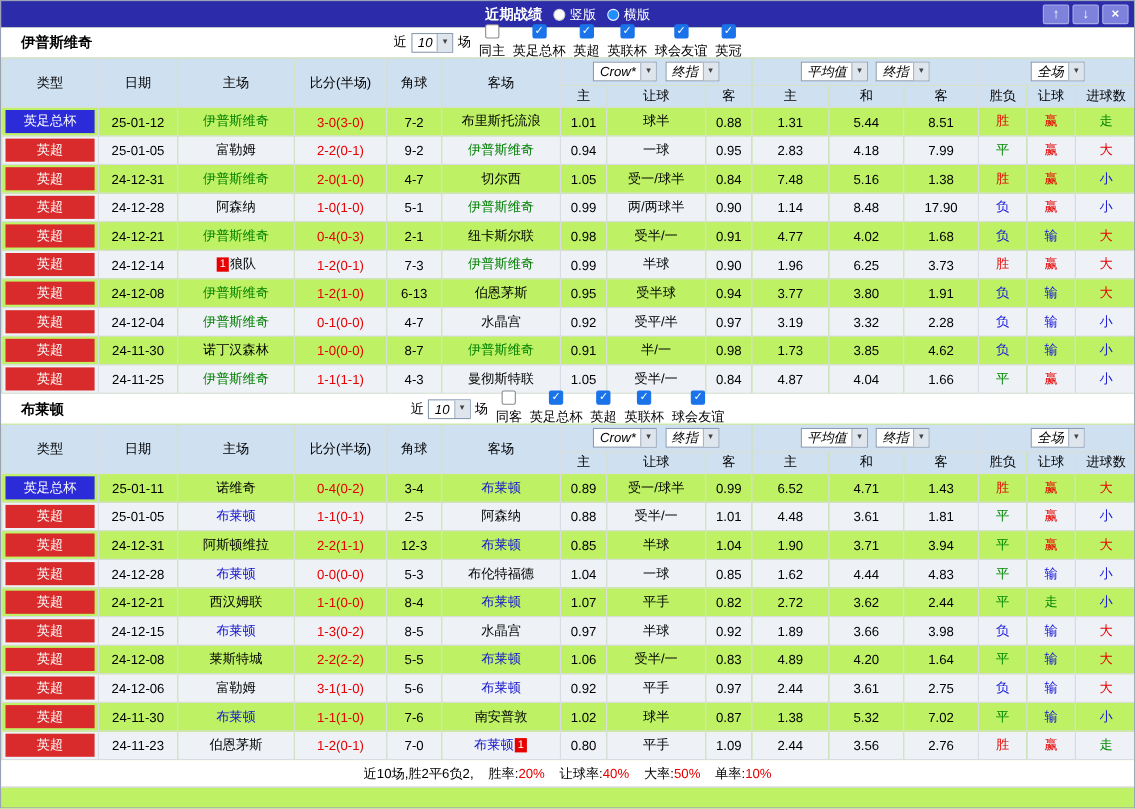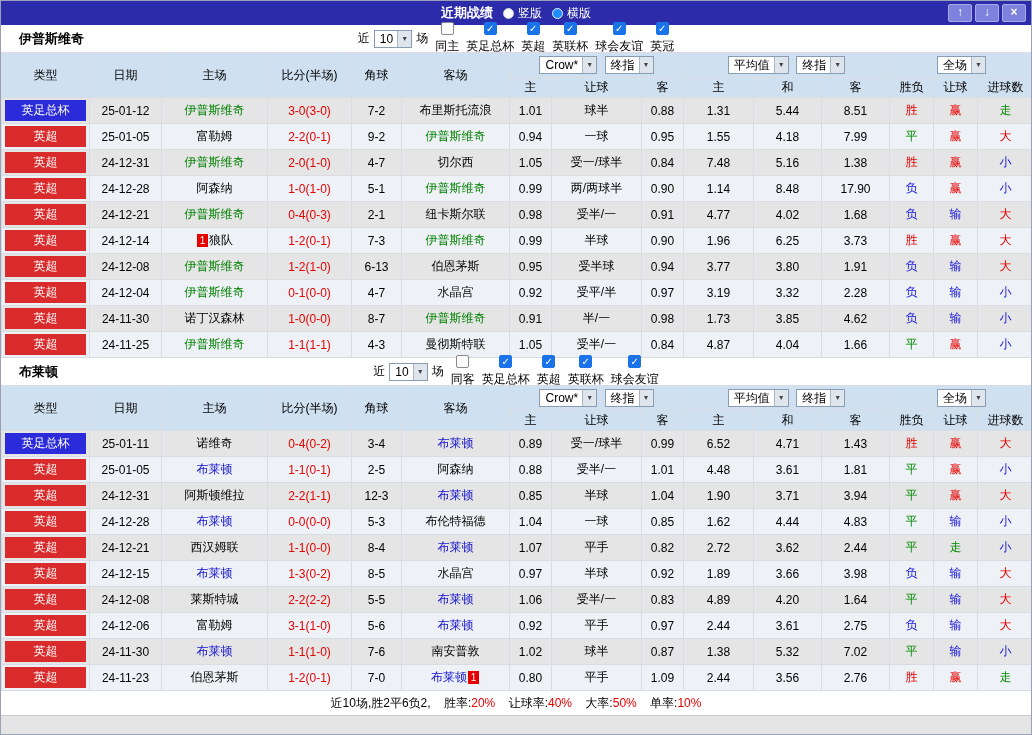--- a/index.html
+++ b/index.html
@@ -1,32 +1,32 @@
 <!DOCTYPE html>
 <html><head>
 <meta charset="utf-8">
 <style>
   *{box-sizing:border-box;margin:0;padding:0;}
   body{background:#fff;font-family:"Liberation Sans","DejaVu Sans",sans-serif;font-size:12px;color:#000;}
-  .page{width:1032px;height:735px;border:1px solid #9aa0b8;overflow:hidden;background:#e5e5e5;}
+  .page{width:1032px;height:735px;border:1px solid #9aa0b8;overflow:hidden;background:#bef264;}
 
   .titlebar{height:24px;background:#2c2cab;display:flex;align-items:center;position:relative;color:#fff;}
   .tb-center{flex:1;display:flex;justify-content:center;align-items:center;gap:10px;}
   .tb-title{font-weight:bold;font-size:13px;}
   .radio-opt{display:inline-flex;align-items:center;gap:4px;font-size:12px;cursor:pointer;}
   .rdot{width:11px;height:11px;border-radius:50%;background:#fdfdfd;border:1px solid #cfcfcf;display:inline-block;}
   .rdot.on{background:#1f8fff;border:1px solid #eaf2ff;}
   .tb-btns{position:absolute;right:5px;top:3px;display:flex;gap:3px;}
   .tb-btn{width:24px;height:18px;background:#7e82dc;border:1px solid #a9ace8;color:#fff;font-size:12px;line-height:15px;text-align:center;cursor:pointer;border-radius:2px;font-weight:bold;}
 
   .section-head{height:27px;position:relative;display:flex;align-items:center;background:#fff;}
   .team-name{position:absolute;left:18px;font-weight:bold;font-size:13px;z-index:2;}
   .filterbar{width:100%;display:flex;justify-content:center;align-items:center;gap:2px;}
 
-  .sel{display:inline-flex;align-items:center;height:18px;border:1px solid #8a9cb2;background:#fff;padding-left:5px;margin:0 2px;cursor:pointer;}
+  .sel{display:inline-flex;align-items:center;height:18px;border:1px solid #8a9cb2;background:#fff;padding-left:5px;margin:0 2px;cursor:pointer;font-style:italic;}
   .sel .arr{width:14px;height:16px;margin-left:4px;background:#dfe5ec;border-left:1px solid #aab6c4;font-size:7px;line-height:16px;text-align:center;color:#444;}
 
   .cb-label{display:inline-flex;align-items:center;gap:3px;margin-left:5px;cursor:pointer;flex-direction:column;}
   .cb{width:13px;height:13px;border:1px solid #8a8a8a;background:#fff;border-radius:2px;display:inline-block;flex:0 0 13px;}
   .cb.checked{background:#1a73e8;border-color:#1a73e8;color:#fff;font-size:10px;line-height:12px;text-align:center;font-weight:bold;}
 
   table.grid{width:100%;border-collapse:collapse;table-layout:fixed;}
   .grid th,.grid td{border:1px solid #d9dde3;text-align:center;padding:0;overflow:hidden;white-space:nowrap;}
   .grid thead th{background:#cfe0f1;font-weight:normal;font-size:12px;}
   .grid thead tr.h1 th{height:25px;}
@@ -196,21 +196,21 @@
               <div class="badge b-red">英超</div>
             </td>
             <td>25-01-05</td>
             <td><span>富勒姆</span></td>
             <td class="score">2-2(0-1)</td>
             <td>9-2</td>
             <td><span style="color: rgb(0, 128, 0);">伊普斯维奇</span></td>
             <td>0.94</td>
             <td>一球</td>
             <td>0.95</td>
-            <td>1.55</td>
+            <td>2.83</td>
             <td>4.18</td>
             <td>7.99</td>
             <td style="color: rgb(0, 136, 0);">平</td>
             <td style="color: rgb(230, 0, 0);">赢</td>
             <td style="color: rgb(230, 0, 0);">大</td>
           </tr>
           <tr>
             <td>
               <div class="badge b-red">英超</div>
             </td>

